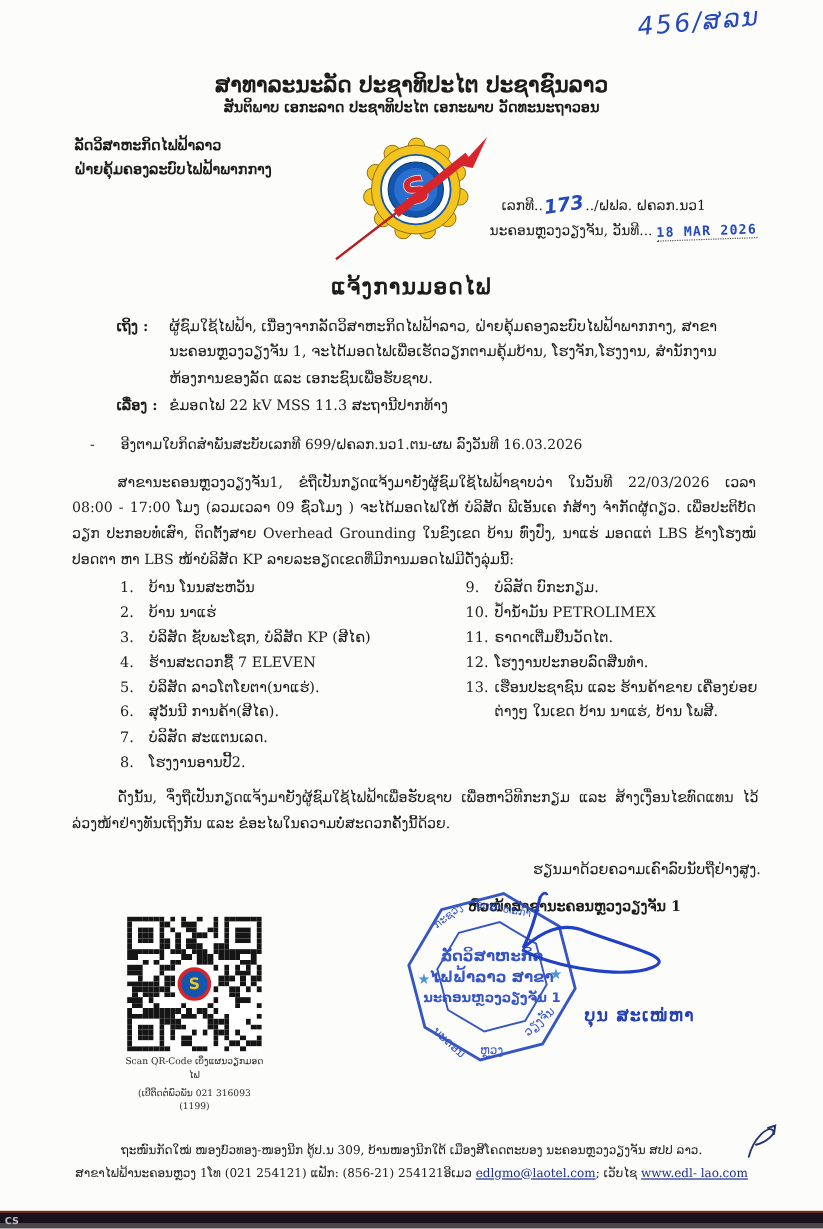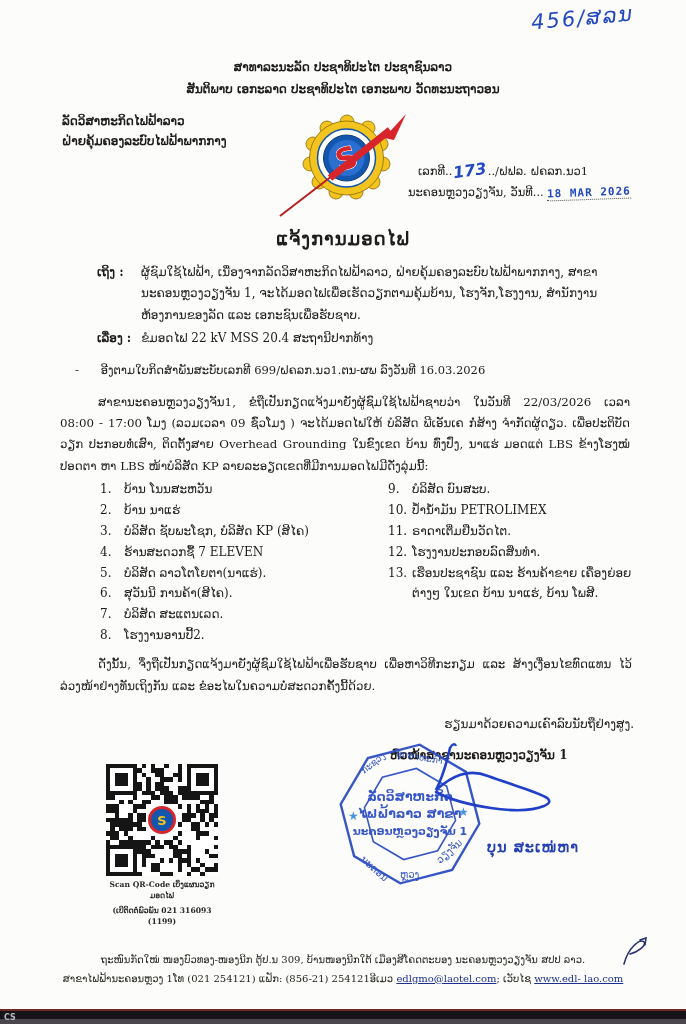--- a/index.html
+++ b/index.html
@@ -9,21 +9,21 @@
     font-family:"DejaVu Serif", serif;color:#1d1c1a;
   }
   .abs{position:absolute;}
   .b{font-weight:bold;}
   .center{text-align:center;}
   
   .hand-ref{top:6px;right:52px;font-size:21px;color:#2448c0;
     font-style:italic;transform:rotate(-5deg);letter-spacing:2px;
     font-family:"DejaVu Sans", sans-serif;}
   
-  .hdr1{top:60px;left:0;right:0;font-size:12px;}
+  .hdr1{top:60px;left:0;right:0;font-size:18px;}
   .hdr2{top:82px;left:0;right:0;font-size:12px;}
   .org{top:112px;left:62px;font-size:12px;line-height:1.65;}
   .org div{white-space:nowrap;}
   
   .logo{left:272px;top:100px;width:150px;height:122px;}
   
   .refline{top:160px;left:418px;font-size:11.5px;white-space:nowrap;}
   .hand-num{display:inline-block;color:#2448c0;font-size:16px;font-weight:bold;
     font-style:italic;transform:rotate(-8deg) translateY(1px);margin:0 1px;
     font-family:"DejaVu Sans", sans-serif;}
@@ -63,21 +63,21 @@
   
   .qrWrap{top:764px;left:103px;width:118px;text-align:center;}
   .qr{position:relative;display:grid;grid-template-columns:repeat(25,1fr);
     width:112px;height:112px;margin:0 auto;background:#fff;}
   .qc{background:#fff;}
   .qc.d{background:#151515;}
   .qrLogo{position:absolute;left:42px;top:42px;width:28px;height:28px;border-radius:50%;
     background:#1356ad;border:3px solid #d8252b;box-sizing:border-box;
     display:flex;align-items:center;justify-content:center;color:#f2c41d;
     font-size:13px;font-weight:bold;font-family:"DejaVu Sans", sans-serif;}
-  .qrCap{font-size:7.6px;line-height:1.5;margin-top:3px;color:#2a2a28;font-weight:bold;}
+  .qrCap{font-size:7.6px;line-height:1.5;margin-top:3px;color:#2a2a28;}
   
   .footer{top:951px;left:0;right:0;font-size:10px;line-height:1.85;color:#24231f;}
   .footer a{color:#1d2f8e;text-decoration:underline;}
   .flourish{top:936px;right:34px;width:34px;height:34px;}
   
   .botband{left:0;right:0;bottom:0;height:15px;
     background:linear-gradient(#6b2a24 0 2px,#17131a 2px 10px,#4a464b 10px 15px);}
   .cswm{left:4px;bottom:2px;font-size:8px;color:#b9bcc2;z-index:5;
     font-family:"DejaVu Sans", sans-serif;font-weight:bold;}
 </style>
@@ -132,21 +132,21 @@
 
   <div class="abs title center b">ແຈ້ງການມອດໄຟ</div>
 
   <div class="abs toBlock">
     <span class="lbl">ເຖິງ :</span>
     <span class="txt">ຜູ້ຊົມໃຊ້ໄຟຟ້າ, ເນື່ອງຈາກລັດວິສາຫະກິດໄຟຟ້າລາວ, ຝ່າຍຄຸ້ມຄອງລະບົບໄຟຟ້າພາກກາງ, ສາຂານະຄອນຫຼວງວຽງຈັນ 1, ຈະໄດ້ມອດໄຟເພື່ອເຮັດວຽກຕາມຄຸ້ມບ້ານ, ໂຮງຈັກ,ໂຮງງານ, ສຳນັກງານຫ້ອງການຂອງລັດ ແລະ ເອກະຊົນເພື່ອຮັບຊາບ.</span>
   </div>
 
   <div class="abs subjBlock">
     <span class="lbl">ເລື່ອງ :</span>
-    <span>ຂໍມອດໄຟ 22 kV MSS 20.4 ສະຖານີປາກທ້າງ</span>
+    <span>ຂໍມອດໄຟ 22 kV MSS 11.3 ສະຖານີປາກທ້າງ</span>
   </div>
 
   <div class="abs refDoc">
     <span class="dash">-</span>
     <span>ອີງຕາມໃບກິດສຳພັນສະບັບເລກທີ 699/ຝຄລກ.ນວ1.ຕນ-ຜພ ລົງວັນທີ 16.03.2026</span>
   </div>
 
   <div class="abs body1">ສາຂານະຄອນຫຼວງວຽງຈັນ1, ຂໍຖືເປັນກຽດແຈ້ງມາຍັງຜູ້ຊົມໃຊ້ໄຟຟ້າຊາບວ່າ ໃນວັນທີ 22/03/2026 ເວລາ 08:00 - 17:00 ໂມງ (ລວມເວລາ 09 ຊົ່ວໂມງ ) ຈະໄດ້ມອດໄຟໃຫ້ ບໍລິສັດ ພີເອັນເຄ ກໍ່ສ້າງ ຈຳກັດຜູ້ດຽວ. ເພື່ອປະຕິບັດວຽກ ປະກອບທໍ່ເສົາ, ຕິດຕັ້ງສາຍ Overhead Grounding ໃນຂົງເຂດ ບ້ານ ທົ່ງປົ່ງ, ນາແຮ່ ມອດແຕ່ LBS ຂ້າງໂຮງໝໍປອດຕາ ຫາ LBS ໜ້າບໍລິສັດ KP ລາຍລະອຽດເຂດທີ່ມີການມອດໄຟມີດັ່ງລຸ່ມນີ້:</div>
 
   <div class="abs colL">
@@ -180,21 +180,21 @@
       </div>
     <div class="li">
         <span class="num">8.</span>
         <span class="txt">ໂຮງງານອານປີ້2.</span>
       </div>
   </div>
 
   <div class="abs colR">
     <div class="li">
         <span class="num">9.</span>
-        <span class="txt">ບໍລິສັດ ບົນສະບ.</span>
+        <span class="txt">ບໍລິສັດ ບົກະກຽມ.</span>
       </div>
     <div class="li">
         <span class="num">10.</span>
         <span class="txt">ປ້ຳນ້ຳມັນ PETROLIMEX</span>
       </div>
     <div class="li">
         <span class="num">11.</span>
         <span class="txt">ຣາດາເຕີ່ມຢືນວັດໄຕ.</span>
       </div>
     <div class="li">

